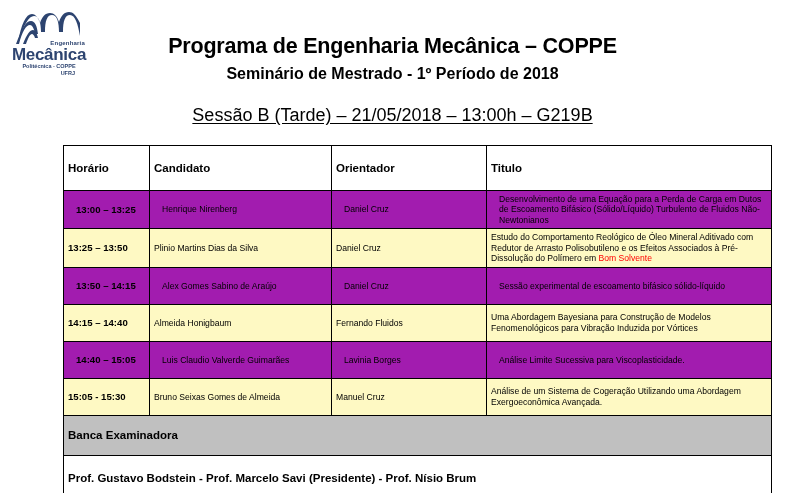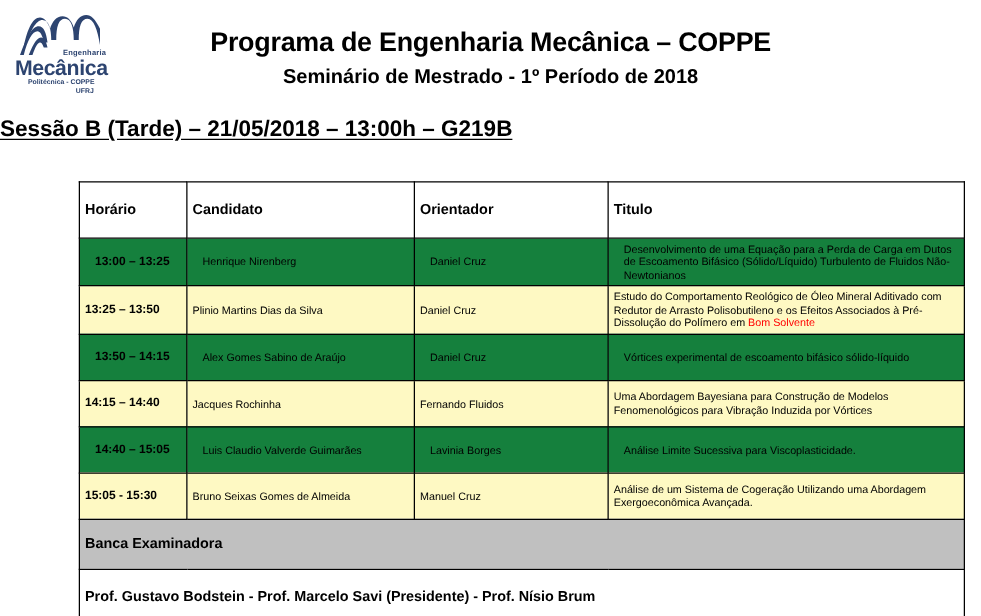--- a/index.html
+++ b/index.html
@@ -60,38 +60,38 @@
   .logo-sub2 {
     font-size: 5.5px;
     color: #2d4470;
     font-weight: bold;
     text-align: right;
     padding-right: 14px;
     margin-top: 1px;
   }
 
   .title-area {
-    padding-top: 22px;
+    padding-top: 34px;
     text-align: center;
   }
   .title-main {
     font-size: 21.5px;
     font-weight: bold;
     letter-spacing: -0.2px;
   }
   .title-sub {
     font-size: 16px;
     font-weight: bold;
     margin-top: 6px;
   }
   .session-line {
-    text-align: left;
+    text-align: center;
     margin-top: 22px;
     font-size: 18px;
-    font-weight: bold;
+    font-weight: normal;
   }
   .session-line span {
     text-decoration: underline;
     text-underline-offset: 2px;
   }
 
   
   .table-wrap {
     position: absolute;
     left: 63px;
@@ -127,21 +127,21 @@
   tbody tr.data-row td {
     height: 30px;
     font-size: 8.6px;
     font-weight: normal;
   }
   tbody tr.data-row td.cell-time {
     font-size: 9.6px;
     font-weight: bold;
     white-space: nowrap;
   }
-  tbody tr.shade td { background: #15803d; padding-left: 12px; }
+  tbody tr.shade td { background: #a21caf; padding-left: 12px; }
   tbody tr.plain td { background: #fef9c3; }
 
   td.cell-title .hl {
     color: #ff0000;
   }
 
   tr.banca td {
     background: #c0c0c0;
     height: 33px;
     font-size: 11.5px;
@@ -208,25 +208,25 @@
         <tr class="data-row plain">
           <td class="cell-time">13:25 – 13:50</td>
           <td class="cell-cand">Plinio Martins Dias da Silva</td>
           <td class="cell-orient">Daniel Cruz</td>
           <td class="cell-title">Estudo do Comportamento Reológico de Óleo Mineral Aditivado com Redutor de Arrasto Polisobutileno e os Efeitos Associados à Pré-Dissolução do Polímero em <span class="hl">Bom Solvente</span></td>
         </tr>
         <tr class="data-row shade">
           <td class="cell-time">13:50 – 14:15</td>
           <td class="cell-cand">Alex Gomes Sabino de Araújo</td>
           <td class="cell-orient">Daniel Cruz</td>
-          <td class="cell-title">Vórtices experimental de escoamento bifásico sólido-líquido</td>
+          <td class="cell-title">Sessão experimental de escoamento bifásico sólido-líquido</td>
         </tr>
         <tr class="data-row plain">
           <td class="cell-time">14:15 – 14:40</td>
-          <td class="cell-cand">Jacques Rochinha</td>
+          <td class="cell-cand">Almeida Honigbaum</td>
           <td class="cell-orient">Fernando Fluidos</td>
           <td class="cell-title">Uma Abordagem Bayesiana para Construção de Modelos Fenomenológicos para Vibração Induzida por Vórtices</td>
         </tr>
         <tr class="data-row shade">
           <td class="cell-time">14:40 – 15:05</td>
           <td class="cell-cand">Luis Claudio Valverde Guimarães</td>
           <td class="cell-orient">Lavinia Borges</td>
           <td class="cell-title">Análise Limite Sucessiva para Viscoplasticidade.</td>
         </tr>
         <tr class="data-row plain">

